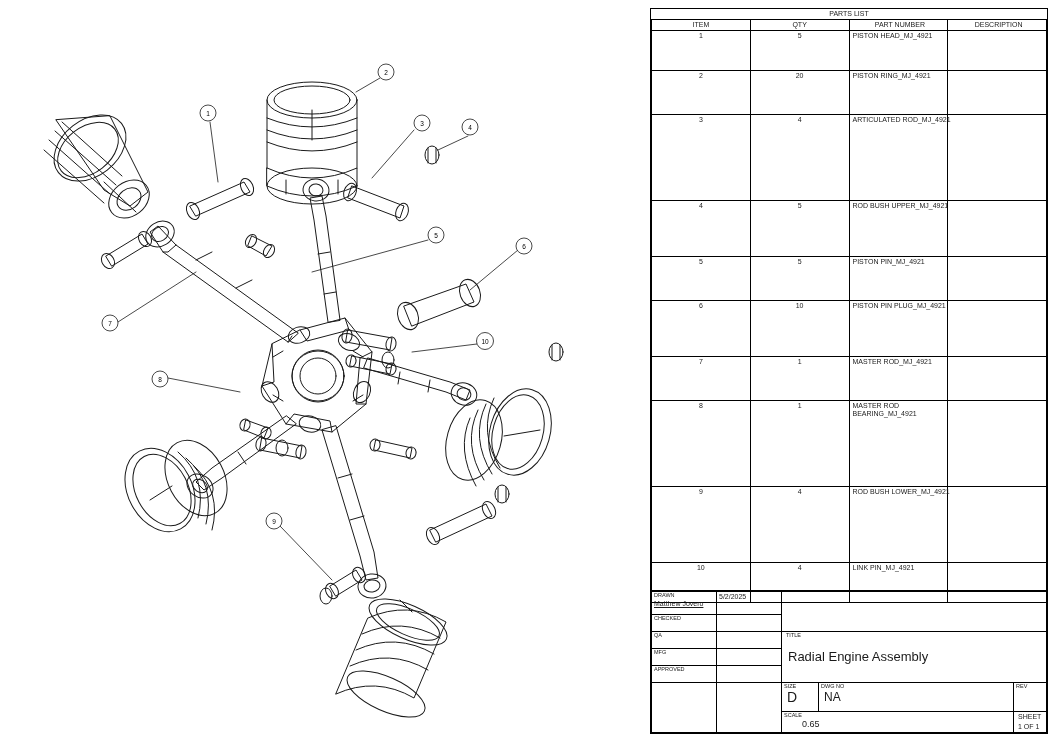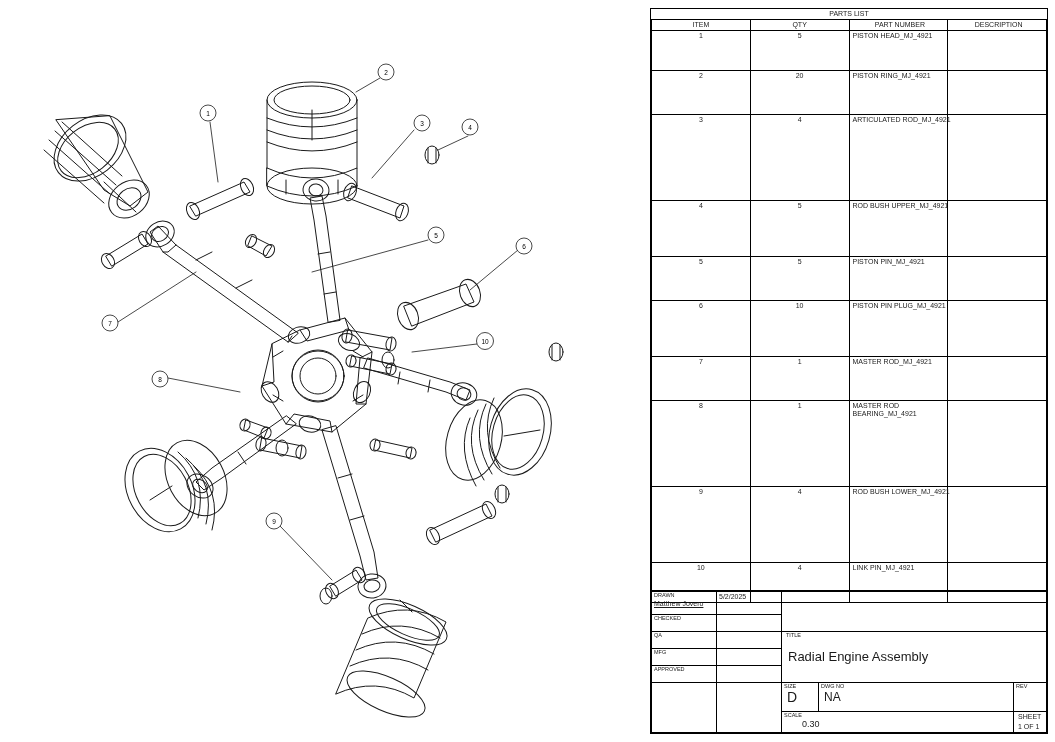--- a/index.html
+++ b/index.html
@@ -552,21 +552,21 @@
                   <span class="dwgno-val">NA</span>
                 </td>
                 <td style="width:30px;border-top:0;border-right:0">
                   <span class="lbl">REV</span>
                   <span class="val"></span>
                 </td>
               </tr>
               <tr>
                 <td colspan="2" style="border-left:0;border-bottom:0;height:18px">
                   <span class="lbl">SCALE</span>
-                  <span class="scale-val">0.30</span>
+                  <span class="scale-val">0.65</span>
                 </td>
                 <td colspan="1" style="border-right:0;border-bottom:0;vertical-align:bottom">
                   <span class="sheet-val">SHEET 1  OF 1</span>
                 </td>
               </tr>
             </tbody>
                 </table>
           </td>
         </tr>
       </tbody>

